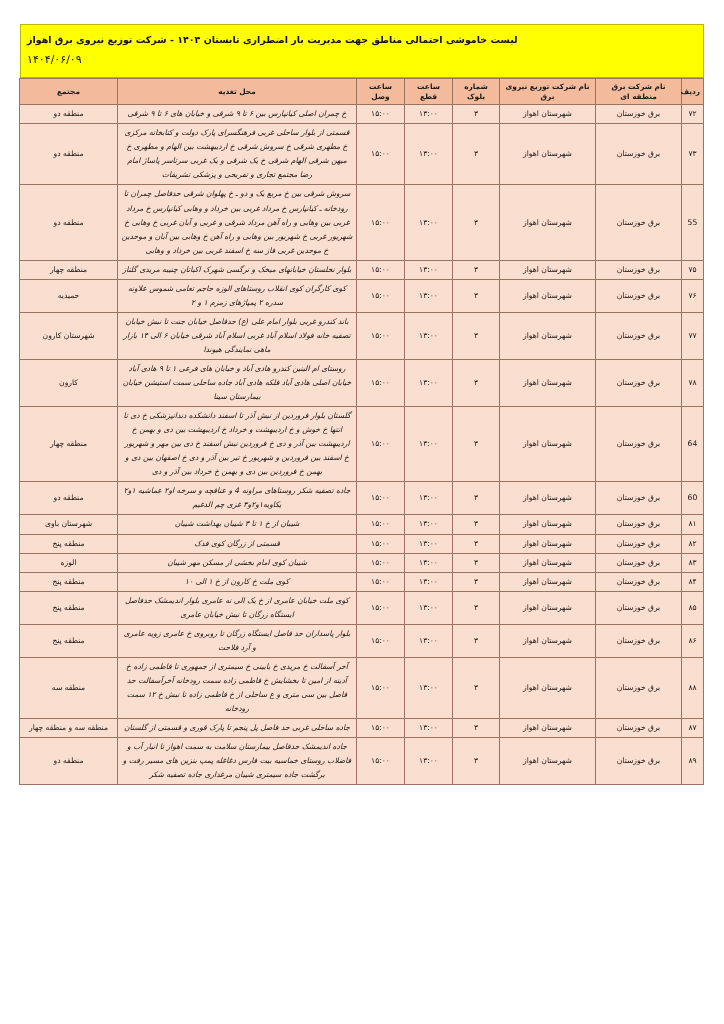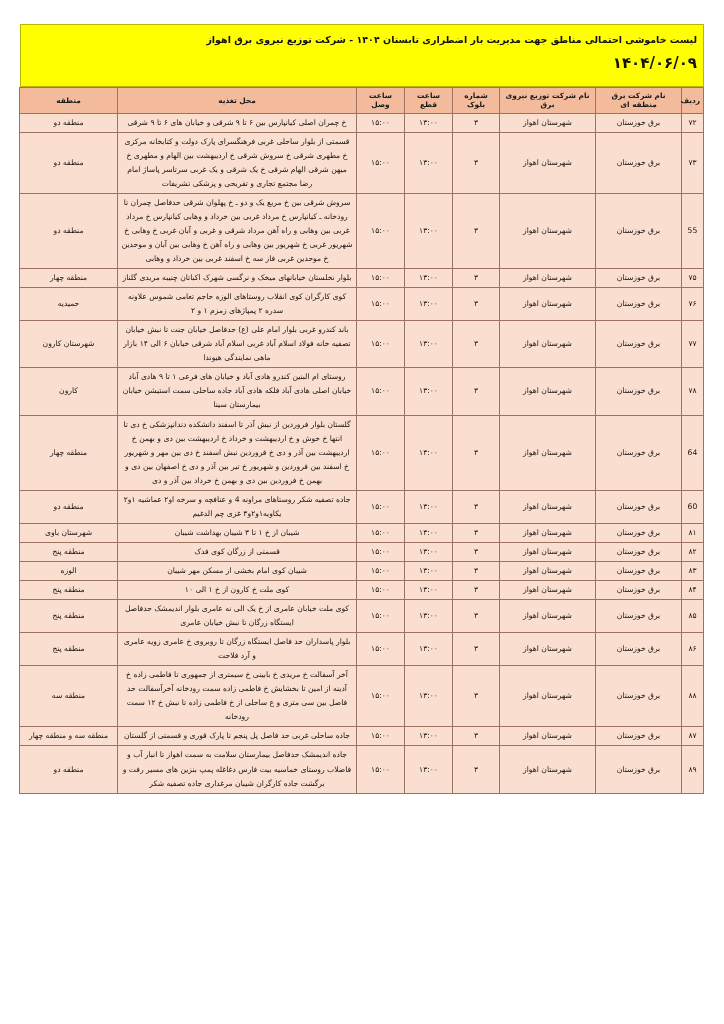--- a/index.html
+++ b/index.html
@@ -20,34 +20,34 @@
     height: 1024px;
     box-sizing: border-box;
     padding: 24px 20px 0 20px;
     background: #ffffff;
     position: relative;
   }
   
   .title-banner {
     background: #ffff00;
     border: 1px solid #b8b800;
-    text-align: right;
+    text-align: left;
     padding: 7px 6px 6px 6px;
     direction: rtl;
   }
   .title-line-1 {
     font-size: 9.5px;
     font-weight: bold;
     line-height: 1.7;
     color: #111111;
     letter-spacing: 0;
   }
   .title-line-2 {
-    font-size: 15px;
-    font-weight: bold;
+    font-size: 11px;
+    font-weight: normal;
     line-height: 2.1;
     color: #111111;
   }
   
   table.outage {
     width: 684px;
     border-collapse: collapse;
     table-layout: fixed;
     direction: rtl;
     border: 1px solid #8a6a5a;
@@ -72,20 +72,21 @@
     font-size: 7.6px;
     line-height: 1.85;
     color: #17120f;
   }
   td.desc {
     text-align: justify;
     text-align-last: center;
     padding: 3px 6px;
     font-size: 7.5px;
     line-height: 1.95;
+    font-style: italic;
   }
   td.num, td.time, td.block {
     font-size: 7.8px;
     letter-spacing: 0.2px;
   }
   
   col.c-row    { width: 22px; }
   col.c-reg    { width: 86px; }
   col.c-dist   { width: 96px; }
   col.c-block  { width: 47px; }
@@ -117,21 +118,21 @@
     </colgroup>
     <thead>
       <tr>
         <th>ردیف</th>
         <th>نام شرکت برق منطقه ای</th>
         <th>نام شرکت توزیع نیروی برق</th>
         <th>شماره بلوک</th>
         <th>ساعت قطع</th>
         <th>ساعت وصل</th>
         <th>محل تغذیه</th>
-        <th>منطقه</th>
+        <th>مجتمع</th>
       </tr>
     </thead>
     <tbody id="table-body">
         <tr>
           <td class="num">۷۲</td>
           <td>برق خوزستان</td>
           <td>شهرستان اهواز</td>
           <td class="block">۳</td>
           <td class="time">۱۳:۰۰</td>
           <td class="time">۱۵:۰۰</td>
@@ -298,19 +299,19 @@
           <td class="desc">جاده ساحلی غربی حد فاصل پل پنجم تا پارک قوری و قسمتی از گلستان</td>
           <td>منطقه سه و منطقه چهار</td>
         </tr>
         <tr>
           <td class="num">۸۹</td>
           <td>برق خوزستان</td>
           <td>شهرستان اهواز</td>
           <td class="block">۳</td>
           <td class="time">۱۳:۰۰</td>
           <td class="time">۱۵:۰۰</td>
-          <td class="desc">جاده اندیمشک حدفاصل بیمارستان سلامت به سمت اهواز تا انبار آب و فاضلاب   روستای خماسیه   بیت فارس   دغاغله   پمپ بنزین های مسیر رفت و برگشت جاده کارگران شیبان   مرغداری جاده تصفیه شکر</td>
+          <td class="desc">جاده اندیمشک حدفاصل بیمارستان سلامت به سمت اهواز تا انبار آب و فاضلاب   روستای خماسیه   بیت فارس   دغاغله   پمپ بنزین های مسیر رفت و برگشت جاده سیمتری شیبان   مرغداری جاده تصفیه شکر</td>
           <td>منطقه دو</td>
         </tr>
       </tbody>
   </table>
 
 </div>
 
 </body></html>

